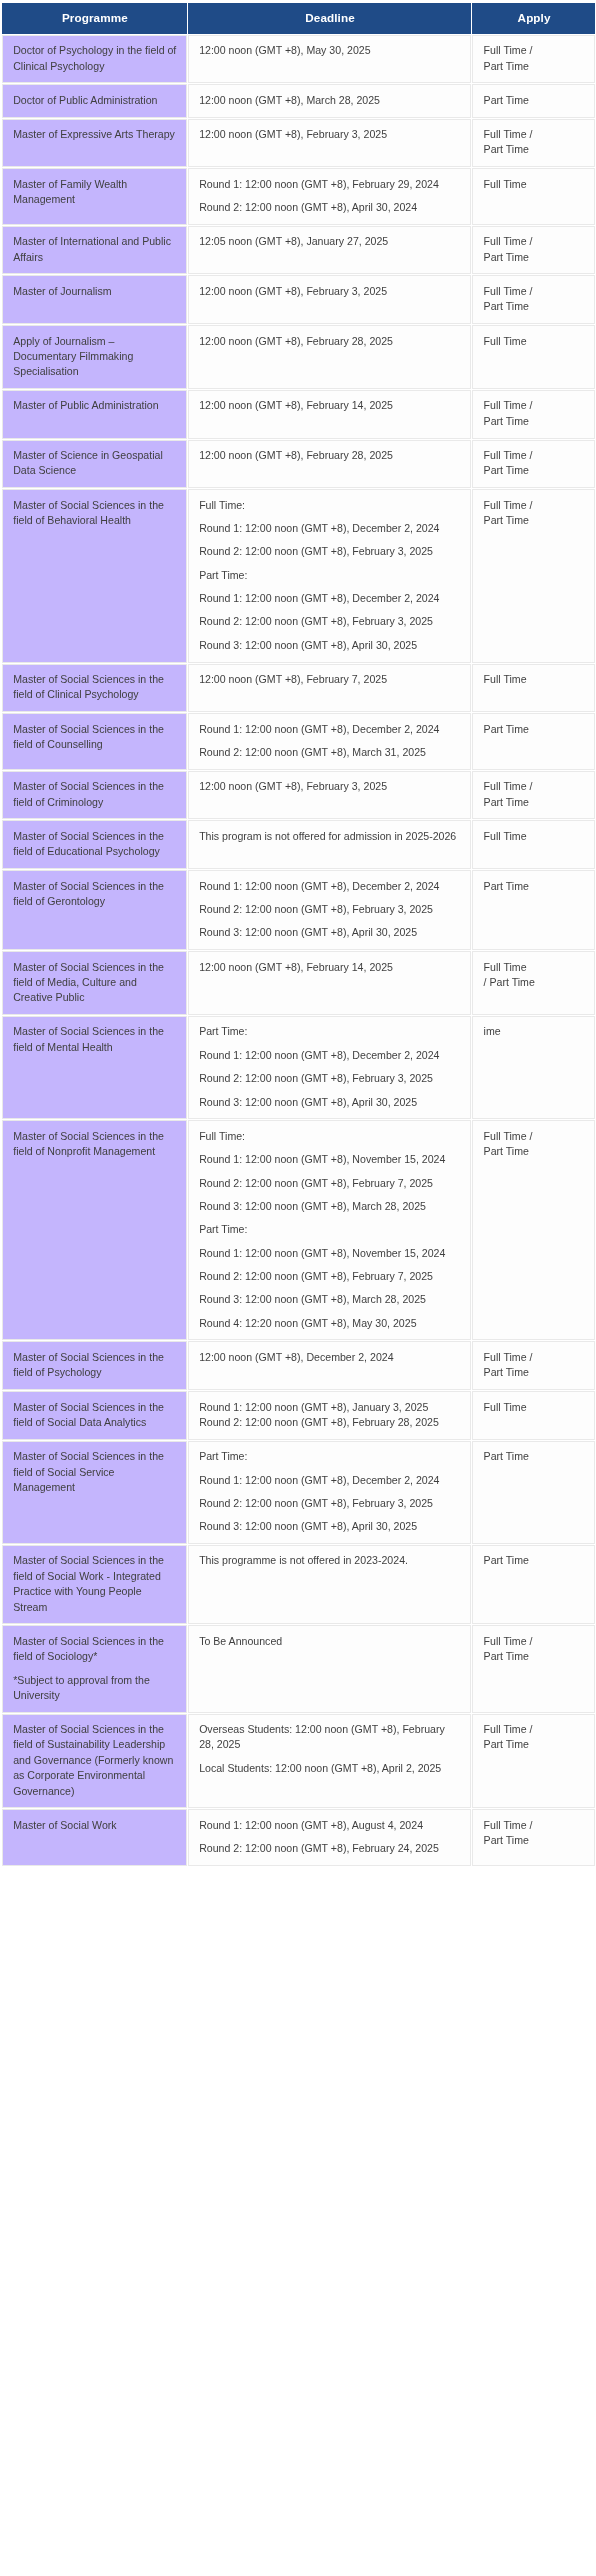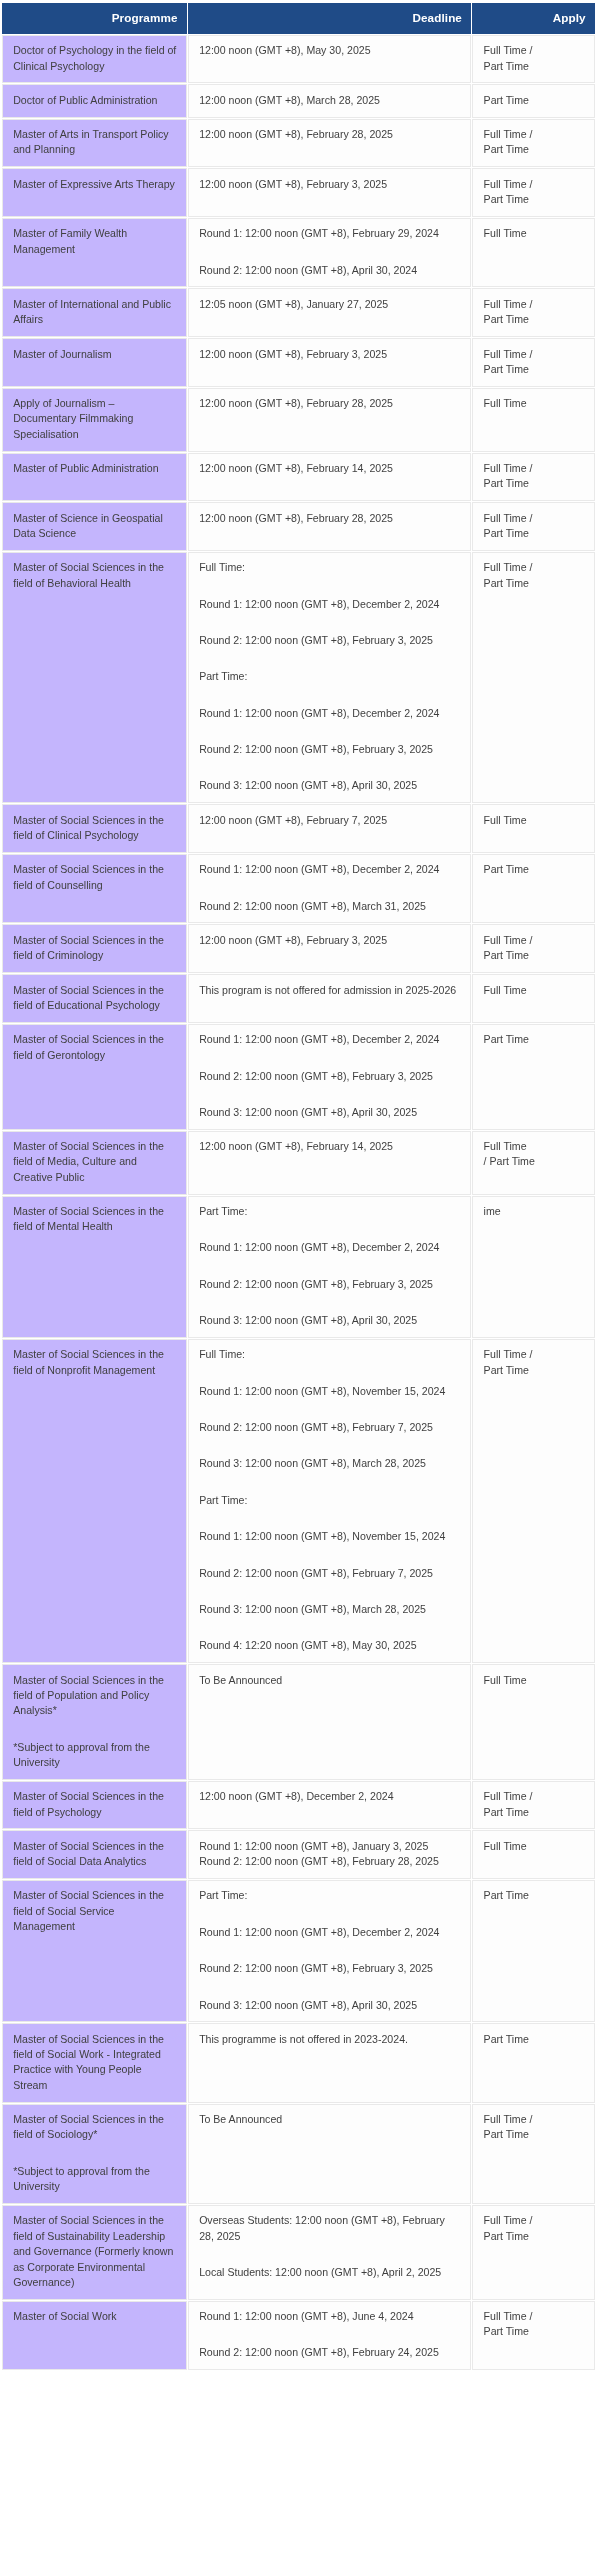--- a/index.html
+++ b/index.html
@@ -28,21 +28,21 @@
   }
   table.deadline-table col.c-prog  { width: 184px; }
   table.deadline-table col.c-dead  { width: 282px; }
   table.deadline-table col.c-apply { width: 122px; }
 
   thead th {
     background: #1f4b87;
     color: #ffffff;
     font-size: 11.7px;
     font-weight: bold;
-    text-align: right;
+    text-align: center;
     padding: 8.4px 9.3px 8.4px 10.3px;
     vertical-align: middle;
     letter-spacing: 0.1px;
     line-height: 1.2;
   }
   tbody td {
     background: #fdfdfd;
     border: 0.9px solid #e9e9e9;
     font-size: 10.6px;
     line-height: 1.45;
@@ -50,21 +50,21 @@
     vertical-align: top;
     color: #3f3f3f;
     word-wrap: break-word;
     overflow-wrap: break-word;
   }
   tbody tr td:first-child { background: #c4b5fd; }
   .cell-lines p {
     margin: 0 0 0 0;
   }
   .cell-lines p + p { margin-top: 0; }
-  .cell-lines p.gap { margin-top: 21px; }
+  .cell-lines p.gap { margin-top: 8px; }
 </style>
 </head>
 <body>
 
 <div class="table-wrap">
   <table class="deadline-table">
     <colgroup>
       <col class="c-prog">
       <col class="c-dead">
       <col class="c-apply">
@@ -108,38 +108,20 @@
           </td>
           <td>
             <div class="cell-lines">
               <p>Part Time</p>
             </div>
           </td>
         </tr>
         <tr>
           <td>
             <div class="cell-lines">
-              <p>Master of Arts in Transport Policy and Planning</p>
-            </div>
-          </td>
-          <td>
-            <div class="cell-lines">
-              <p>12:00 noon (GMT +8), February 28, 2025</p>
-            </div>
-          </td>
-          <td>
-            <div class="cell-lines">
-              <p>Full Time /</p>
-              <p>Part Time</p>
-            </div>
-          </td>
-        </tr>
-        <tr>
-          <td>
-            <div class="cell-lines">
               <p>Master of Expressive Arts Therapy</p>
             </div>
           </td>
           <td>
             <div class="cell-lines">
               <p>12:00 noon (GMT +8), February 3, 2025</p>
             </div>
           </td>
           <td>
             <div class="cell-lines">
@@ -429,38 +411,20 @@
           <td>
             <div class="cell-lines">
               <p>Full Time /</p>
               <p>Part Time</p>
             </div>
           </td>
         </tr>
         <tr>
           <td>
             <div class="cell-lines">
-              <p>Master of Social Sciences in the field of Population and Policy Analysis*</p>
-              <p class="gap">*Subject to approval from the University</p>
-            </div>
-          </td>
-          <td>
-            <div class="cell-lines">
-              <p>To Be Announced</p>
-            </div>
-          </td>
-          <td>
-            <div class="cell-lines">
-              <p>Full Time</p>
-            </div>
-          </td>
-        </tr>
-        <tr>
-          <td>
-            <div class="cell-lines">
               <p>Master of Social Sciences in the field of Psychology</p>
             </div>
           </td>
           <td>
             <div class="cell-lines">
               <p>12:00 noon (GMT +8), December 2, 2024</p>
             </div>
           </td>
           <td>
             <div class="cell-lines">
@@ -563,21 +527,21 @@
           </td>
         </tr>
         <tr>
           <td>
             <div class="cell-lines">
               <p>Master of Social Work</p>
             </div>
           </td>
           <td>
             <div class="cell-lines">
-              <p>Round 1: 12:00 noon (GMT +8), June 4, 2024</p>
+              <p>Round 1: 12:00 noon (GMT +8), August 4, 2024</p>
               <p class="gap">Round 2: 12:00 noon (GMT +8), February 24, 2025</p>
             </div>
           </td>
           <td>
             <div class="cell-lines">
               <p>Full Time /</p>
               <p>Part Time</p>
             </div>
           </td>
         </tr>

